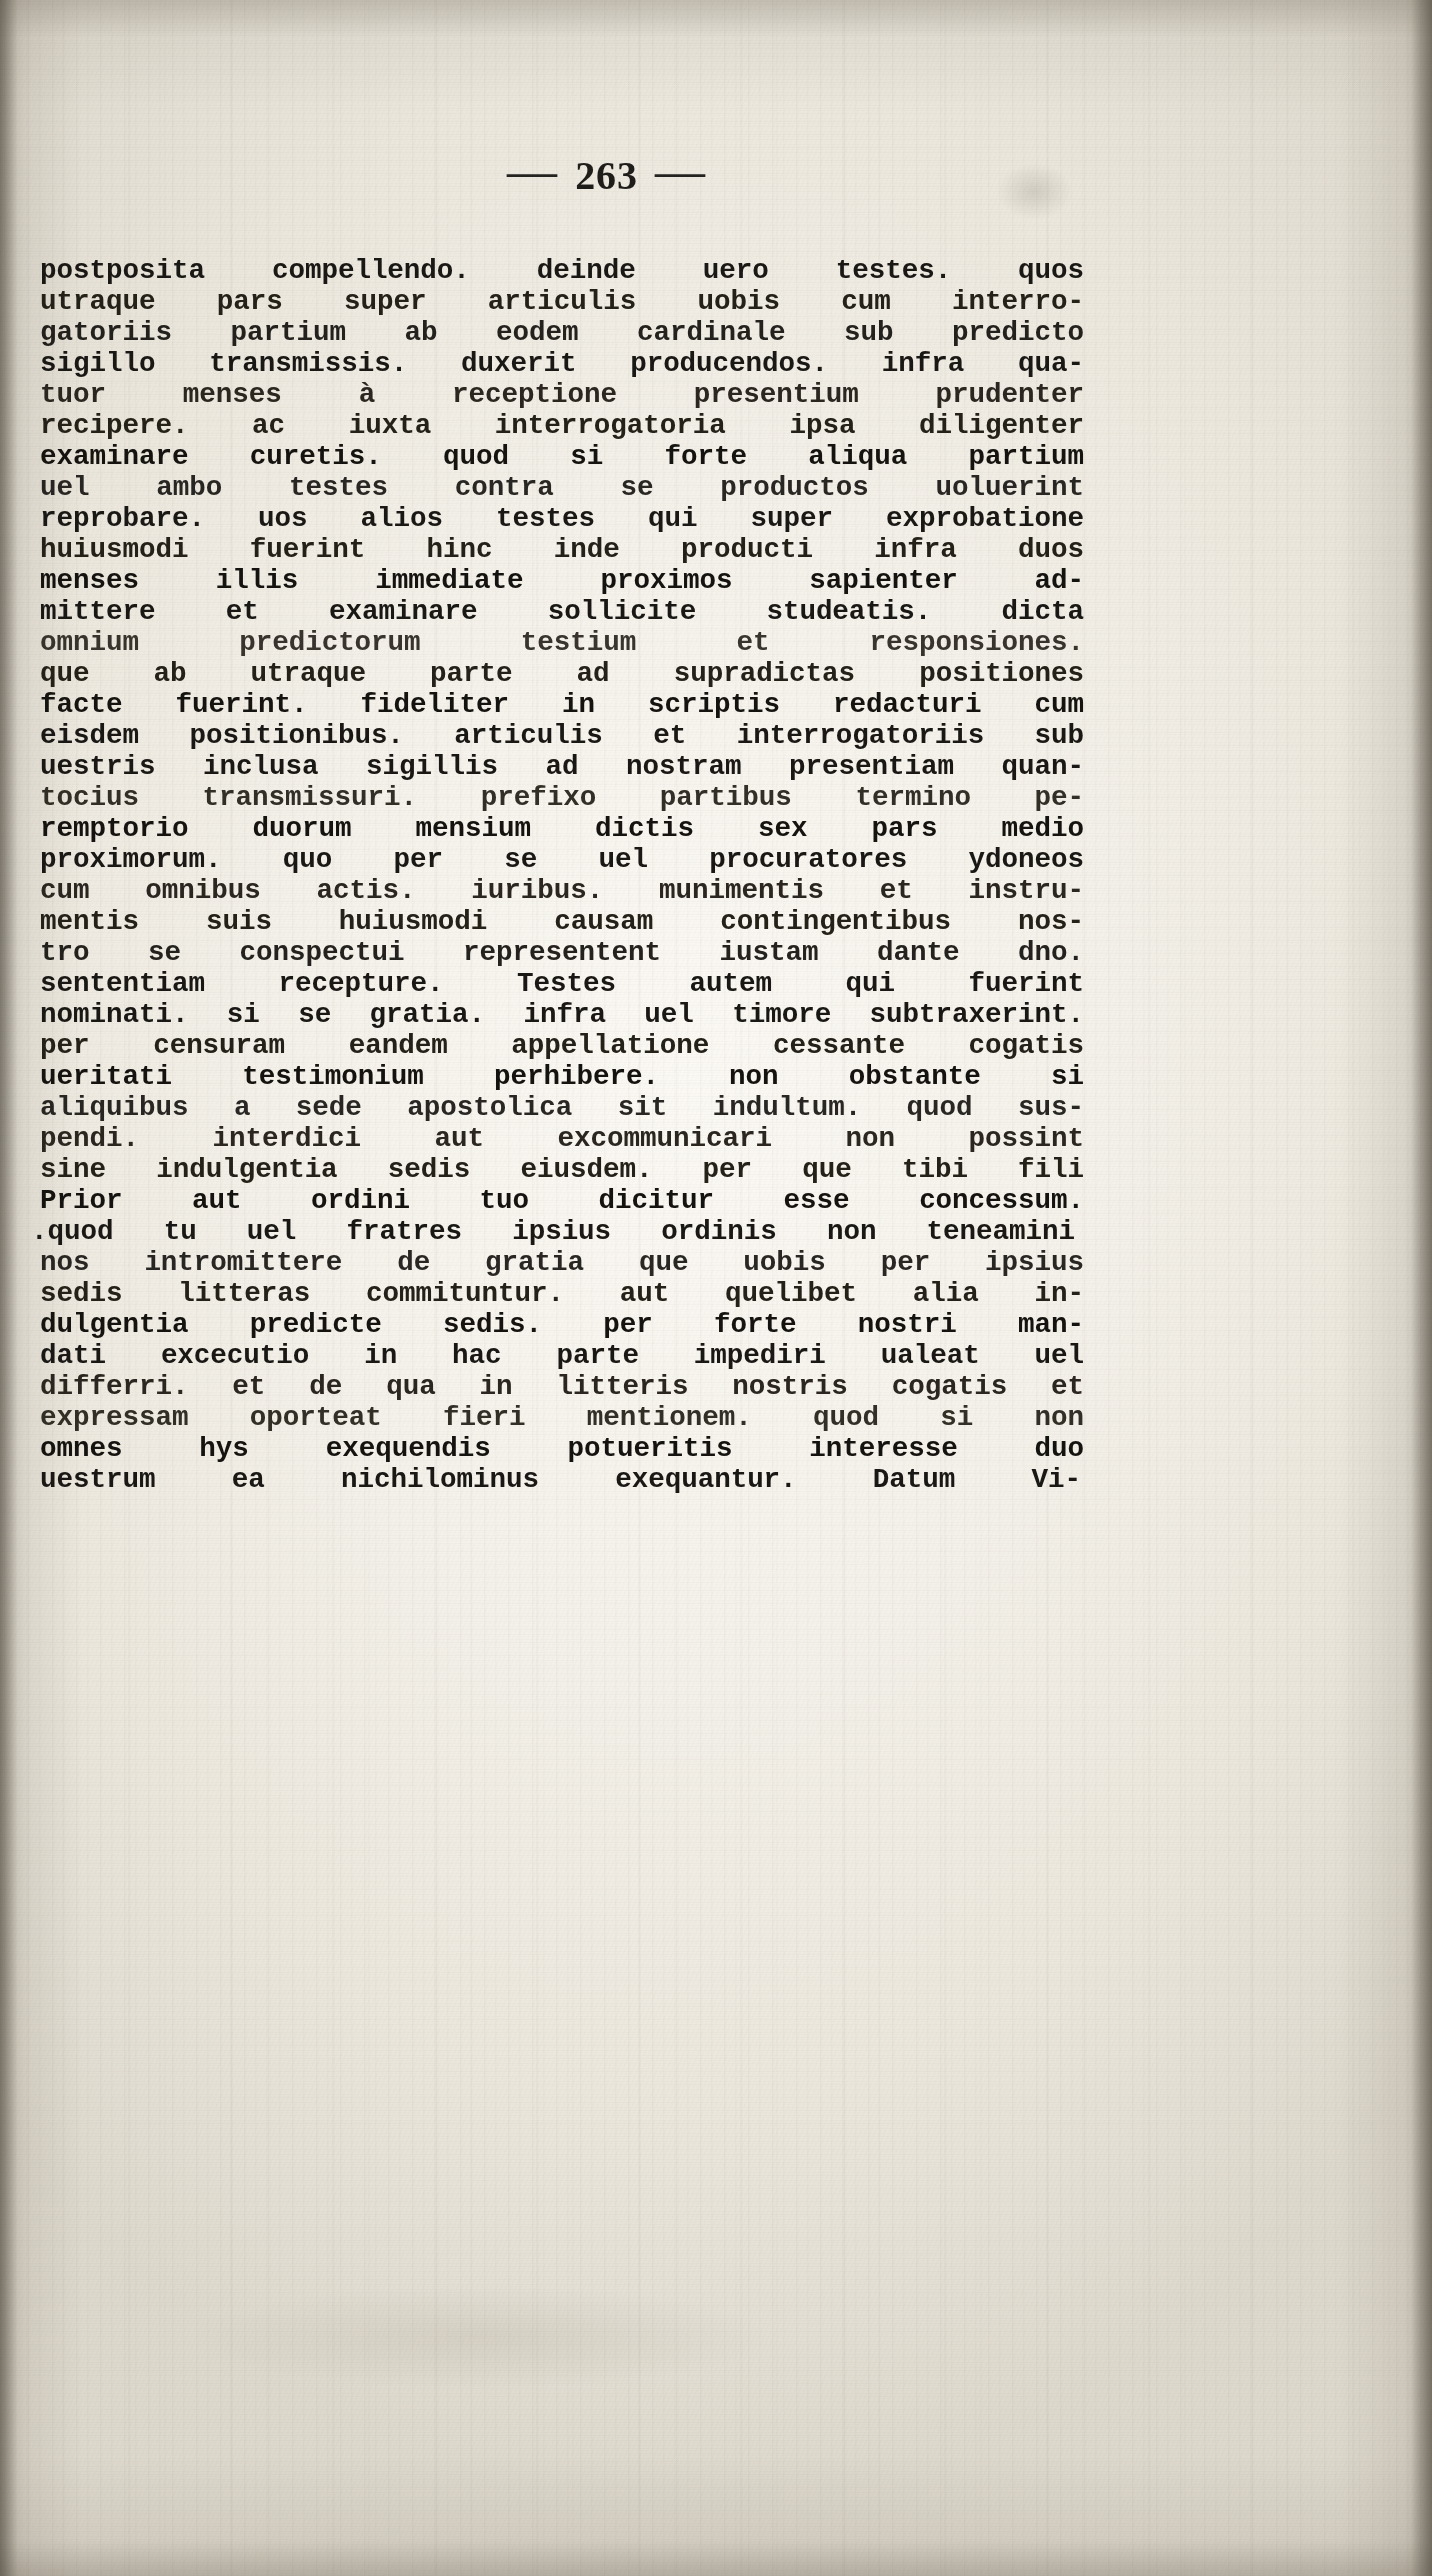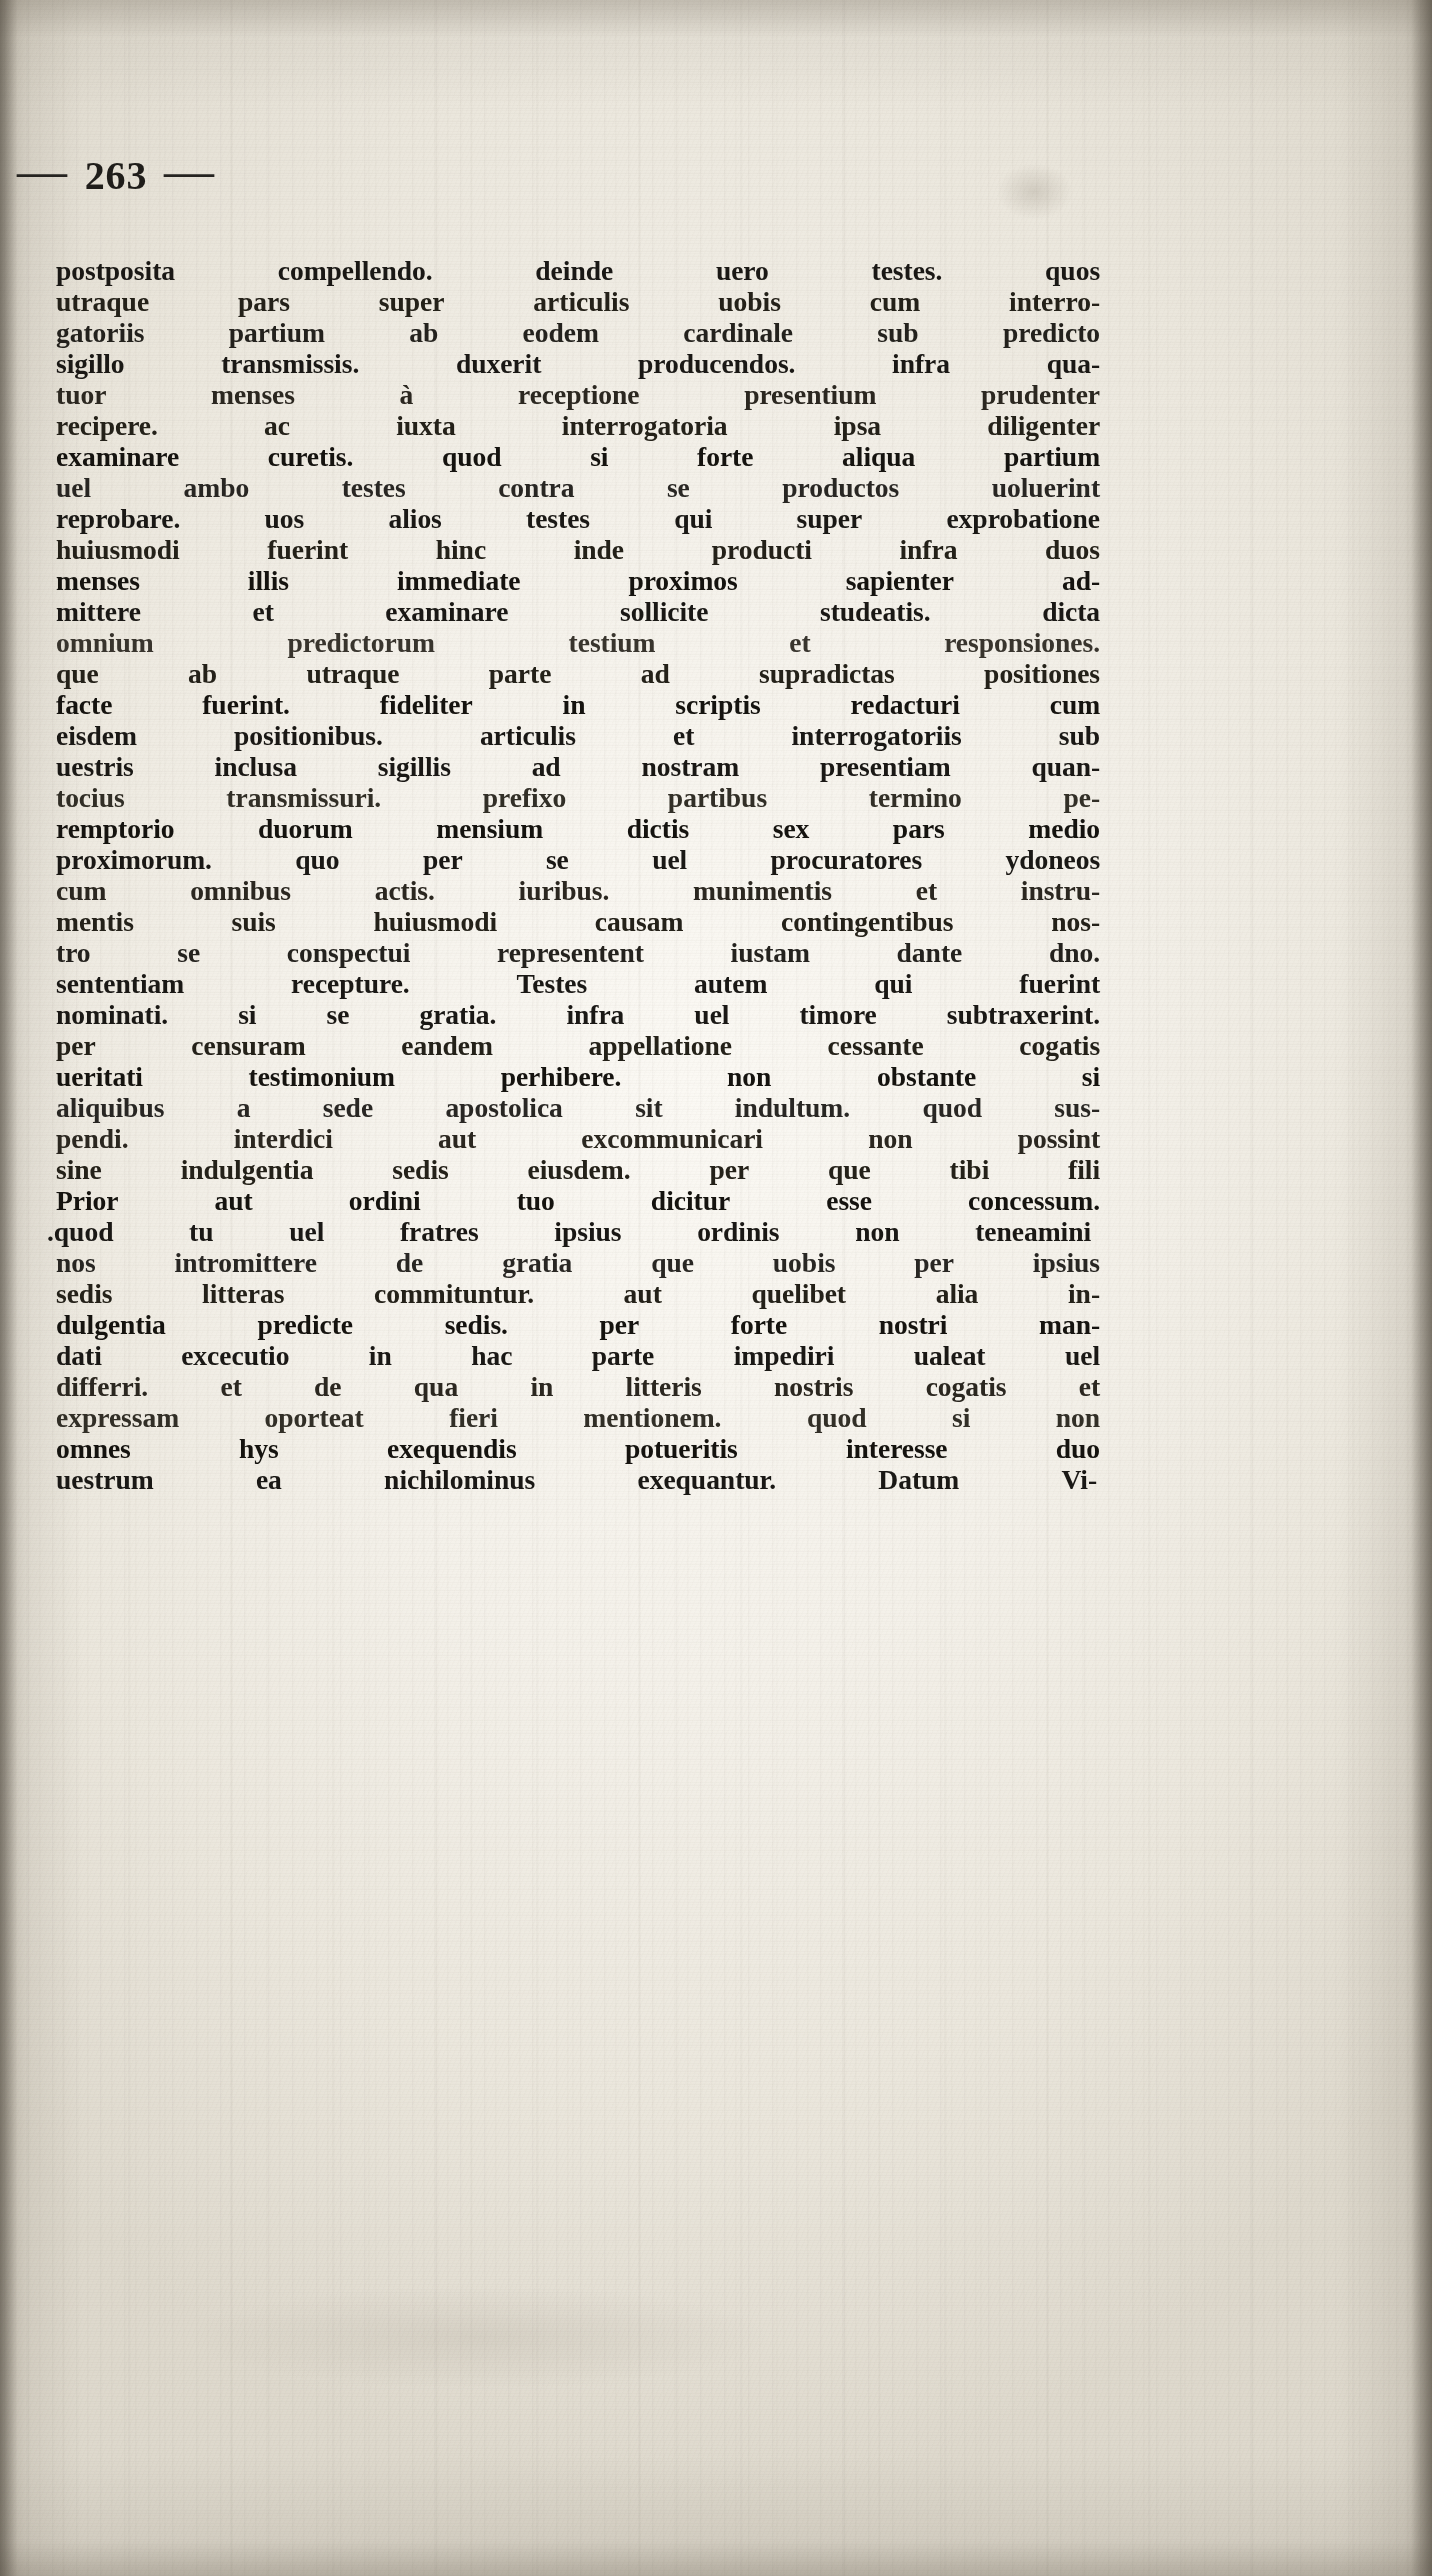--- a/index.html
+++ b/index.html
@@ -108,21 +108,21 @@
     position: absolute;
     inset: 0;
     z-index: 5;
   }
 
   .folio {
     position: absolute;
     top: 152px;
     left: 0;
     width: 1213px;
-    text-align: left;
+    text-align: center;
     font-size: 40px;
     font-weight: 700;
     letter-spacing: 0.02em;
     color: #1f1d1a;
   }
   .folio .dash {
     display: inline-block;
     font-weight: 700;
     transform: scaleX(1.25);
     margin: 0 22px;
@@ -130,23 +130,24 @@
     top: -3.8px;
     color: #252320;
   }
   .folio .num {
     display: inline-block;
     font-family: "Liberation Serif", "DejaVu Serif", serif;
   }
 
   .textblock {
     position: absolute;
-    left: 56px;
+    left: 40px;
     top: 255px;
     width: 1060px;
+    font-family: Liberation Mono, monospace;
   }
 
   .line {
     position: relative;
     height: 31px;
     font-size: 28px;
     line-height: 31px;
     color: #1c1a17;
     white-space: nowrap;
     font-weight: 600;

